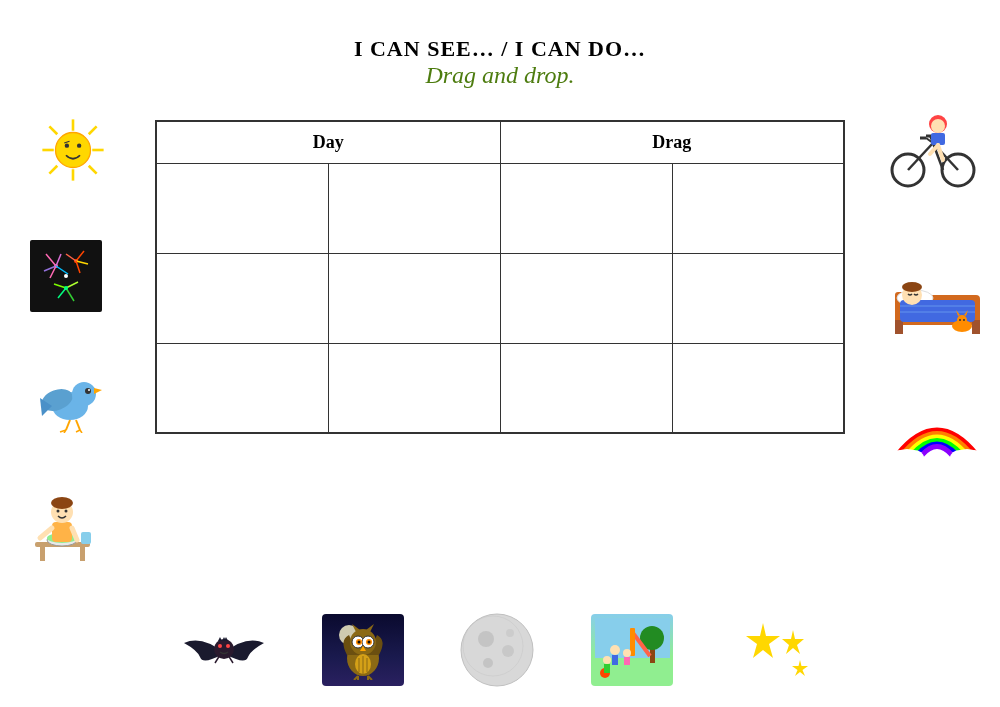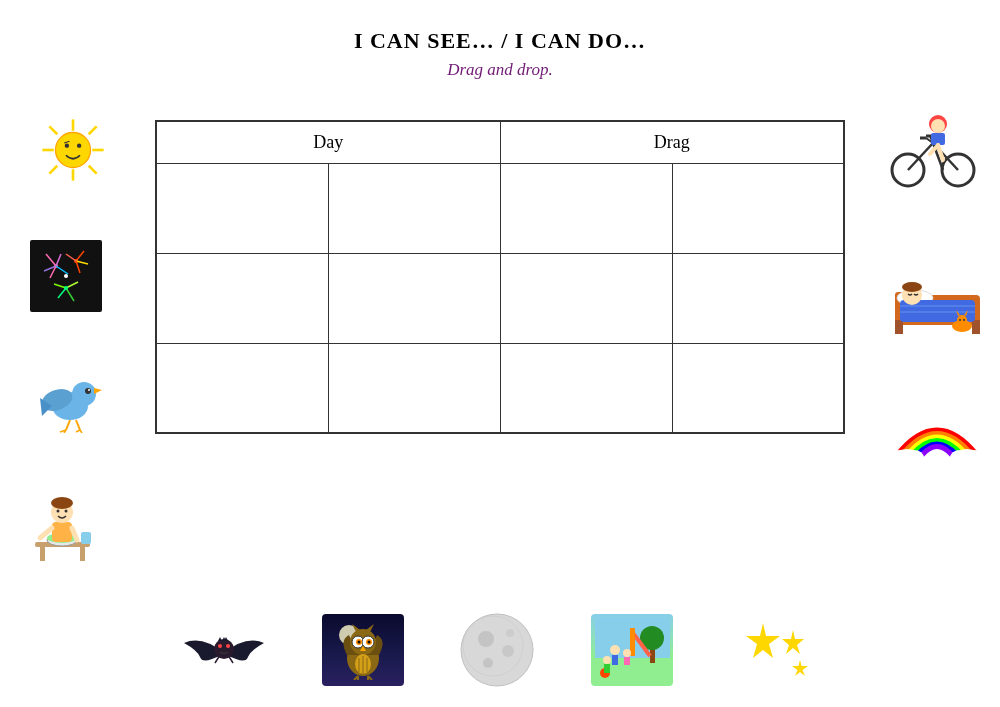--- a/index.html
+++ b/index.html
@@ -9,30 +9,29 @@
       background: #fff;
       font-family: 'Comic Sans MS', 'Chalkboard SE', cursive;
       overflow: hidden;
       position: relative;
     }
 
     #page-title {
       text-align: center;
       font-size: 22px;
       font-weight: bold;
-      padding-top: 28px;
+      padding-top: 36px;
       letter-spacing: 1px;
     }
 
     #subtitle {
       text-align: center;
-      color: #701a75;
+      color: #4d7c0f;
       font-style: italic;
-      font-size: 17px;
-      margin-top: 6px;
+      font-size: 24px;
     }
 
     #main-table-wrapper {
       position: absolute;
       top: 120px;
       left: 155px;
       width: 690px;
     }
 
     table {
@@ -43,21 +42,21 @@
 
     table th, table td {
       border: 1.5px solid #333;
       width: 25%;
       height: 90px;
     }
 
     table thead th {
       text-align: center;
       font-size: 18px;
-      font-weight: normal;
+      font-weight: bold;
       height: 42px;
       background: #fff;
     }
 
     table thead th:first-child {
       border-right: 1.5px solid #333;
     }
 
     
     .side-item {

